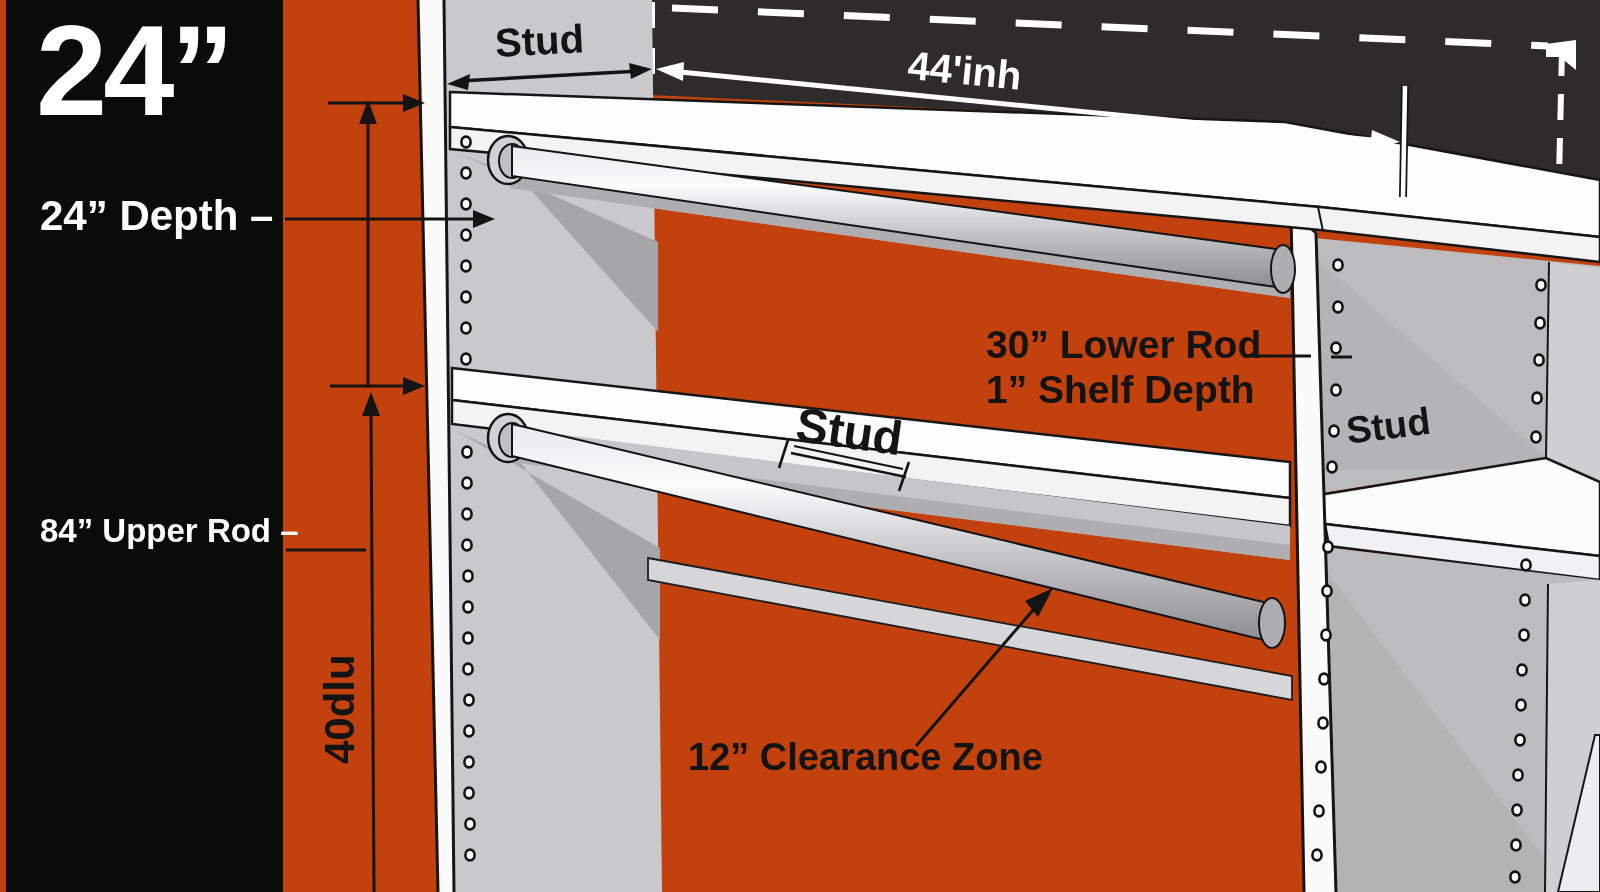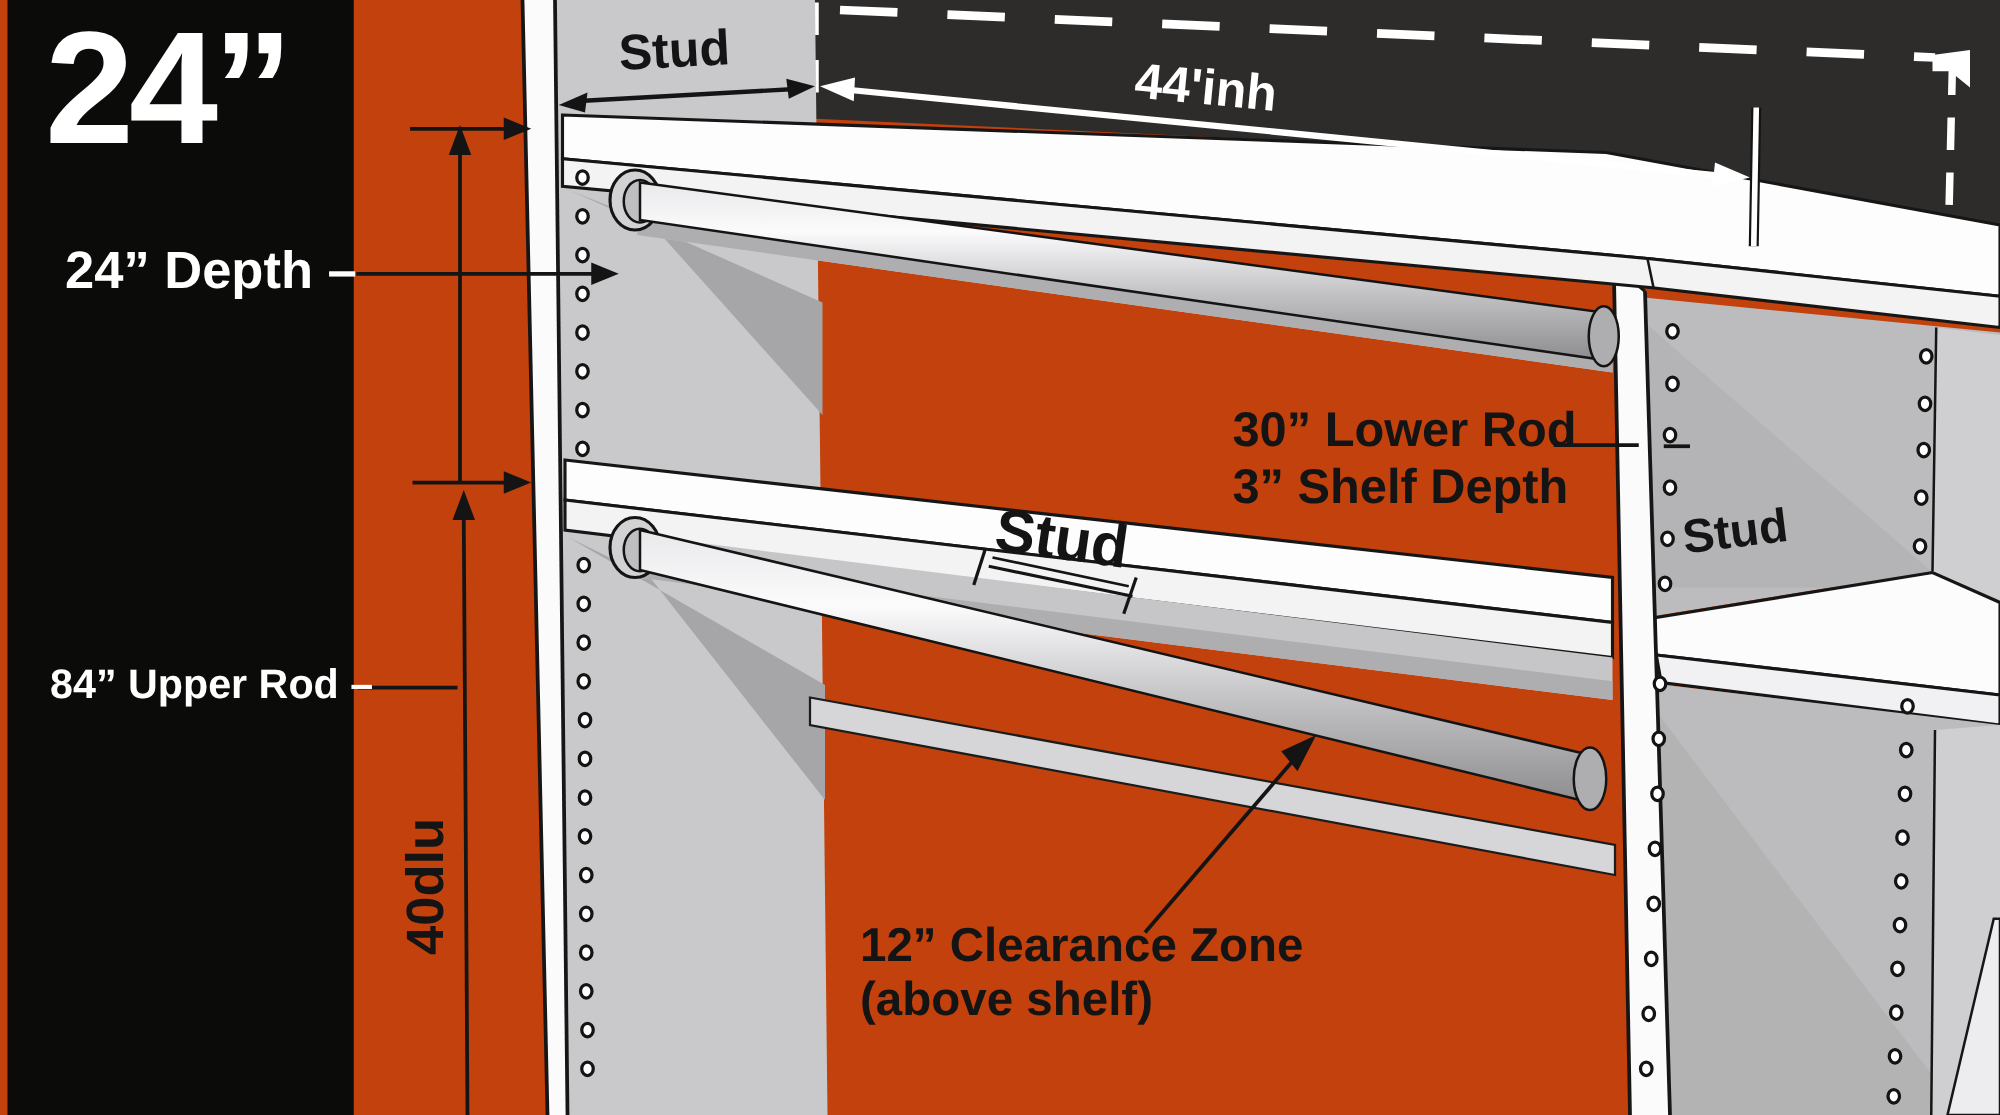--- a/index.html
+++ b/index.html
@@ -3,22 +3,22 @@
 <meta charset="utf-8">
 <style>
   html,body{margin:0;padding:0;background:#fff;}
   .stage{position:relative;width:1600px;height:892px;background:#c2410c;overflow:hidden;
          font-family:"Liberation Sans",sans-serif;font-weight:700;}
   .sidebar{position:absolute;left:6px;top:0;width:277px;height:892px;background:#0b0b09;}
   svg.art{position:absolute;left:0;top:0;width:1600px;height:892px;}
   .label{position:absolute;color:#141414;white-space:nowrap;z-index:5;line-height:1.05;}
   .label.white{color:#ffffff;}
   .big-dim{left:36px;top:4px;font-size:128px;letter-spacing:-4px;}
-  .depth-label{left:52px;top:194px;font-size:42px;}
-  .upper-rod-label{left:40px;top:528px;font-size:33px;line-height:37px;text-align:center;}
+  .depth-label{left:40px;top:194px;font-size:42px;}
+  .upper-rod-label{left:40px;top:512px;font-size:33px;line-height:37px;text-align:center;}
   .stud-left{left:494px;top:22px;font-size:40px;transform:rotate(-3deg);transform-origin:0 0;}
   .width-dim{left:910px;top:44px;font-size:40px;transform:rotate(5.5deg);transform-origin:0 0;}
   .lower-rod-label{left:986px;top:322px;font-size:39px;line-height:45px;}
   .stud-mid{left:800px;top:400px;font-size:48px;transform:rotate(8deg);transform-origin:0 0;}
   .stud-right{left:1344px;top:412px;font-size:38px;transform:rotate(-7deg);transform-origin:0 0;}
   .height-dim{left:318px;top:764px;font-size:42px;transform:rotate(-90deg);transform-origin:0 0;}
   .clearance-label{left:688px;top:736px;width:352px;text-align:left;font-size:38px;line-height:43px;}
 </style>
 </head>
 <body>
@@ -218,23 +218,22 @@
 
   <div class="label white big-dim">24”</div>
   <div class="label white depth-label">24” Depth –</div>
   <div class="label white upper-rod-label">
     <div>84” Upper Rod –</div>
   </div>
   <div class="label stud-left">Stud</div>
   <div class="label white width-dim">44'inh</div>
   <div class="label lower-rod-label">
     <div>30” Lower Rod</div>
-    <div>3” Shelf Depth</div>
+    <div>1” Shelf Depth</div>
   </div>
   <div class="label stud-mid">Stud</div>
   <div class="label stud-right">Stud</div>
   <div class="label height-dim">40dlu</div>
   <div class="label clearance-label">
     <div>12” Clearance Zone</div>
-    <div>(above shelf)</div>
   </div>
 
 </div>
 
 </body></html>

